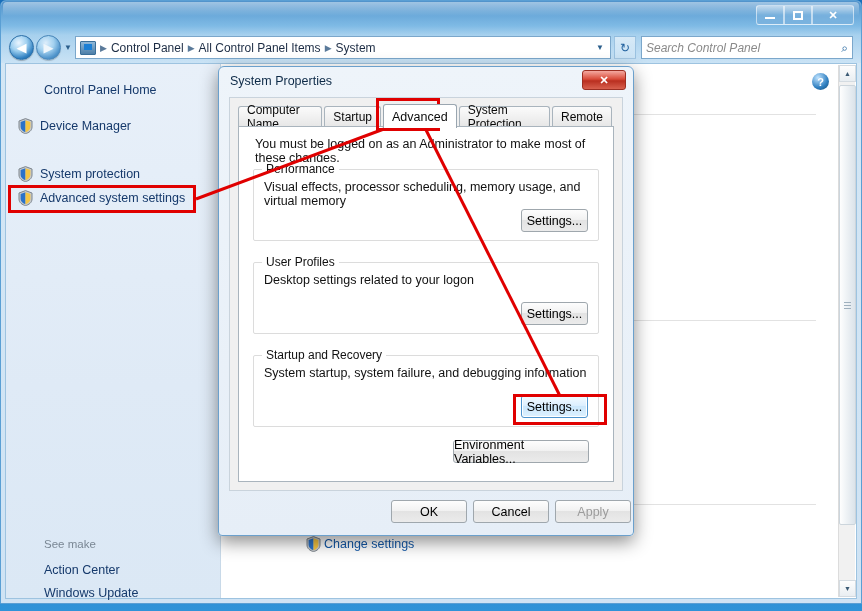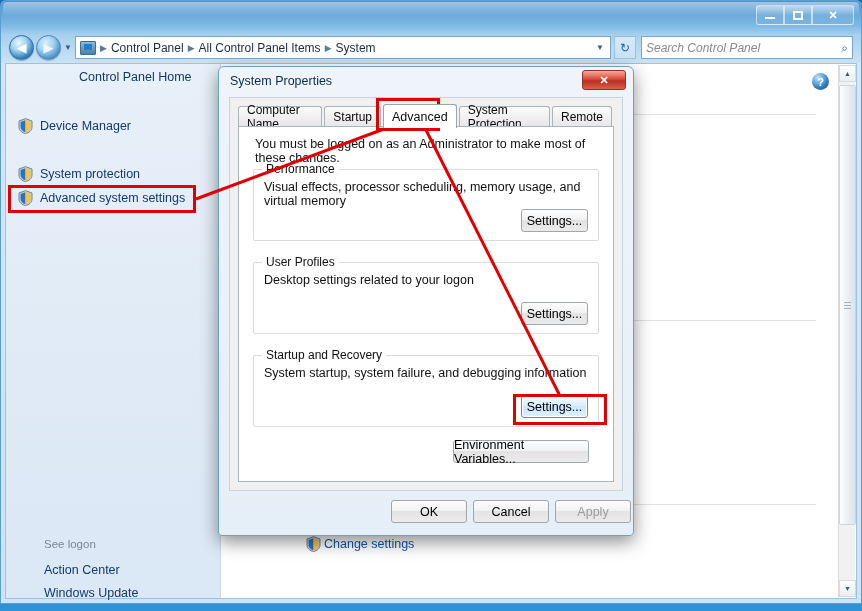--- a/index.html
+++ b/index.html
@@ -87,21 +87,21 @@
   
   #content{
     position:absolute;left:4px;top:62px;right:4px;bottom:4px;display:flex;
     background:#fff;border:1px solid #9dc3e0;
   }
   #sidebar{
     width:215px;flex:none;
     background:linear-gradient(180deg,#e8f0f9 0%,#dfeaf6 60%,#dbe8f5 100%);
     border-right:1px solid #c8d9e8; position:relative;
   }
-  #cp-home{position:absolute;left:38px;top:6px;font-size:12.5px;color:#15396b;cursor:pointer;margin-left:35px;}
+  #cp-home{position:absolute;left:38px;top:19px;font-size:12.5px;color:#15396b;cursor:pointer;}
   .side-item{
     position:absolute;left:12px;height:22px;display:flex;align-items:center;gap:7px;cursor:pointer;
   }
   .side-item .lbl{font-size:12.5px;color:#15396b;}
   .shield{
     width:15px;height:16px;flex:none;position:relative;
   }
   .shield svg{display:block;}
   #see-also{position:absolute;left:38px;top:474px;font-size:11.5px;color:#7a8794;}
   .see-link{position:absolute;left:38px;font-size:12.5px;color:#15396b;cursor:pointer;width:160px;line-height:15px;}
@@ -283,21 +283,21 @@
         <span class="shield">
           <svg width="15" height="16" viewBox="0 0 15 16">
               <path d="M7.5 0.6 1 3v6c0 3.6 3.2 5.8 6.5 6.6C10.8 14.8 14 12.6 14 9V3z" fill="#c8ccd0" stroke="#7d858c" stroke-width="1"></path>
               <path d="M7.5 2.2 2.6 4v5c0 2.7 2.4 4.5 4.9 5.2z" fill="#2a72c9"></path>
               <path d="M7.5 2.2 12.4 4v5c0 2.7-2.4 4.5-4.9 5.2z" fill="#f5c542"></path>
             </svg>
         </span>
         <span class="lbl">Advanced system settings</span>
       </div>
 
-      <div id="see-also">See logon</div>
+      <div id="see-also">See make</div>
       <div class="see-link" style="top:499px">Action Center</div>
       <div class="see-link" style="top:522px">Windows Update</div>
       <div class="see-link" style="top:545px">Performance Information and Tools</div>
     </div>
 
     <div id="mainpane">
       <div id="help-icon">?</div>
       <div class="hrule" style="top:50px"></div>
       <div class="hrule" style="top:256px"></div>
       <div class="hrule" style="top:440px"></div>

